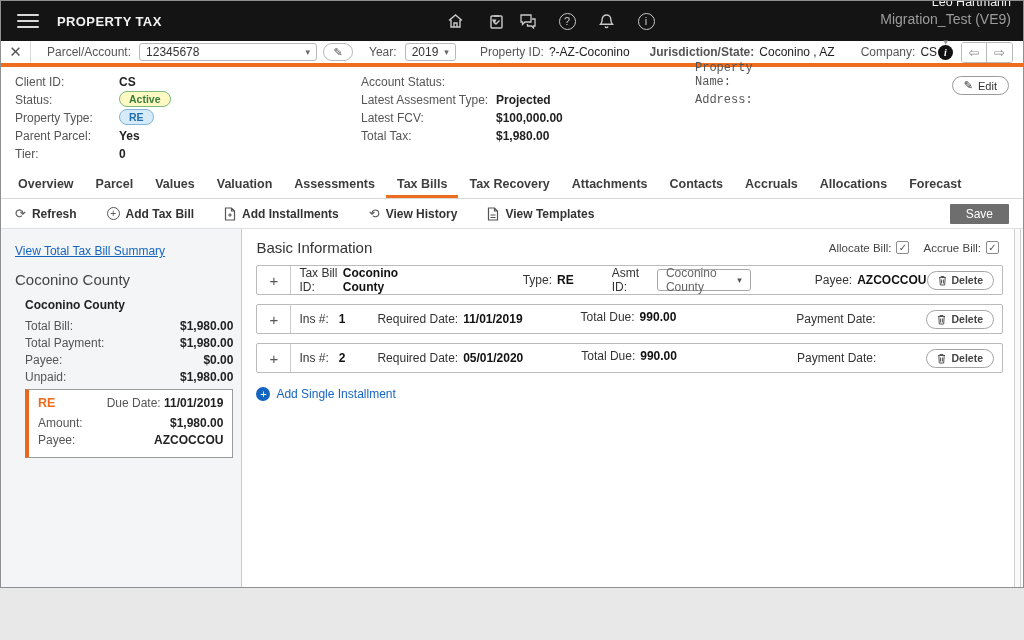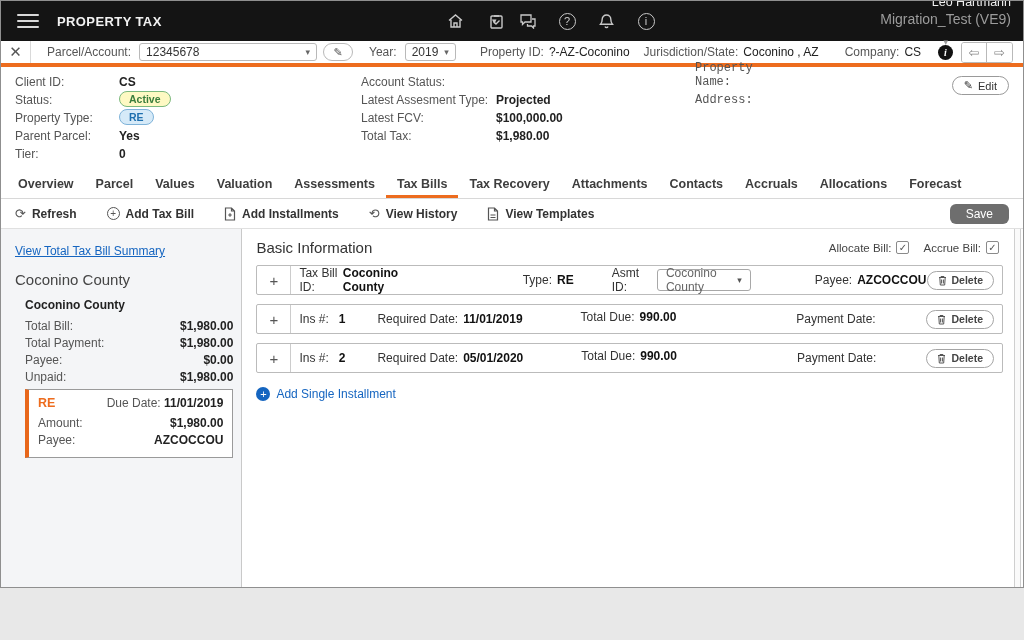--- a/index.html
+++ b/index.html
@@ -54,21 +54,21 @@
   
   .tabs { display:flex; align-items:flex-end; border-bottom:1px solid #d8d8d8; height:26px; padding:0 6px; gap:0; }
   .tab { font-size:12.5px; font-weight:bold; color:#3d3d3d; padding:5px 11px 7px 11px; cursor:pointer; white-space:nowrap; }
   .tab.active { color:#404040; border-bottom:3px solid #ED6C1E; padding-bottom:4px; }
 
   
   .toolbar { height:30px; display:flex; align-items:center; border-bottom:1px solid #e0e0e0; padding:0 14px; gap:30px; }
   .tool-item { display:flex; align-items:center; gap:6px; font-size:12px; font-weight:bold; color:#333; cursor:pointer; }
   .tool-glyph { font-size:13px; color:#555; font-weight:normal; }
   .circle-plus { width:13px; height:13px; border:1.3px solid #555; border-radius:50%; display:flex; align-items:center; justify-content:center; font-size:10px; color:#555; font-weight:normal; }
-  .save-btn { margin-left:auto; background:#6E6E6E; color:#fff; font-size:12px; border:none; border-radius:6px; height:20px; padding:0 16px; cursor:pointer; }
+  .save-btn { margin-left:auto; background:#6E6E6E; color:#fff; font-size:12px; border:none; border-radius:1px; height:20px; padding:0 16px; cursor:pointer; }
 
   
   .content { display:flex; height:413px; position:relative; padding-bottom:6px; }
   .sidebar { width:257px; background:#f4f5f7; border-right:1px solid #c9c9c9; border-bottom:1px solid #cfcfcf; padding:12px 8px 0 14px; }
   .summary-link { font-size:12px; color:#1565C0; text-decoration:underline; cursor:pointer; display:inline-block; }
   .county-head { font-size:15px; color:#454545; margin-top:12px; }
   .county-block { margin-left:10px; margin-top:10px; }
   .group-title { font-size:12px; font-weight:bold; color:#222; margin-bottom:7px; }
   .side-row { display:flex; justify-content:space-between; font-size:12px; height:17px; }
   .side-row .lbl { color:#555; } .side-row .val { font-weight:bold; color:#222; }
@@ -158,21 +158,21 @@
       <span class="caret">▾</span>
     </div>
     <div class="pencil-btn">✎</div>
     <span class="ctx-label">Year:</span>
     <div class="combo">
       <span class="val">2019</span>
       <span class="caret">▾</span>
     </div>
     <span class="ctx-label" style="margin-left:24px;">Property ID:</span>
     <span class="ctx-val">?-AZ-Coconino</span>
-    <span class="ctx-label" style="margin-left:14px;">Jurisdiction/State:</span>
+    <span class="ctx-label" style="margin-left:20px;font-weight:bold;">Jurisdiction/State:</span>
     <span class="ctx-val">Coconino , AZ</span>
     <span class="ctx-label" style="margin-left:26px;">Company:</span>
     <span class="ctx-val">CS</span>
     <div class="ctx-right">
       <div class="info-filled">i</div>
       <div class="nav-group">
         <div class="nav-btn">⇦</div>
         <div class="nav-btn">⇨</div>
       </div>
     </div>

